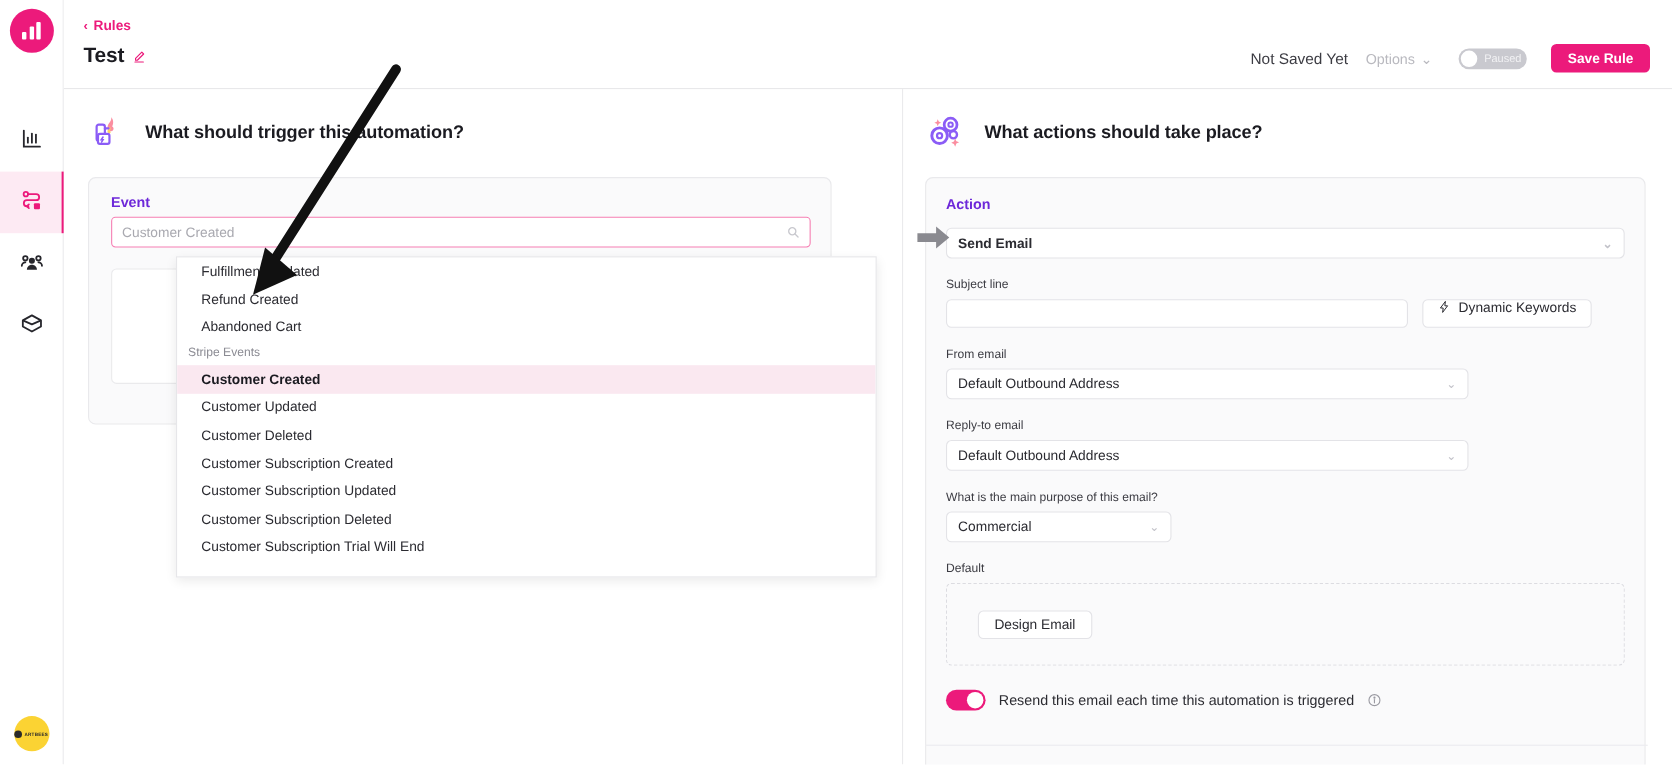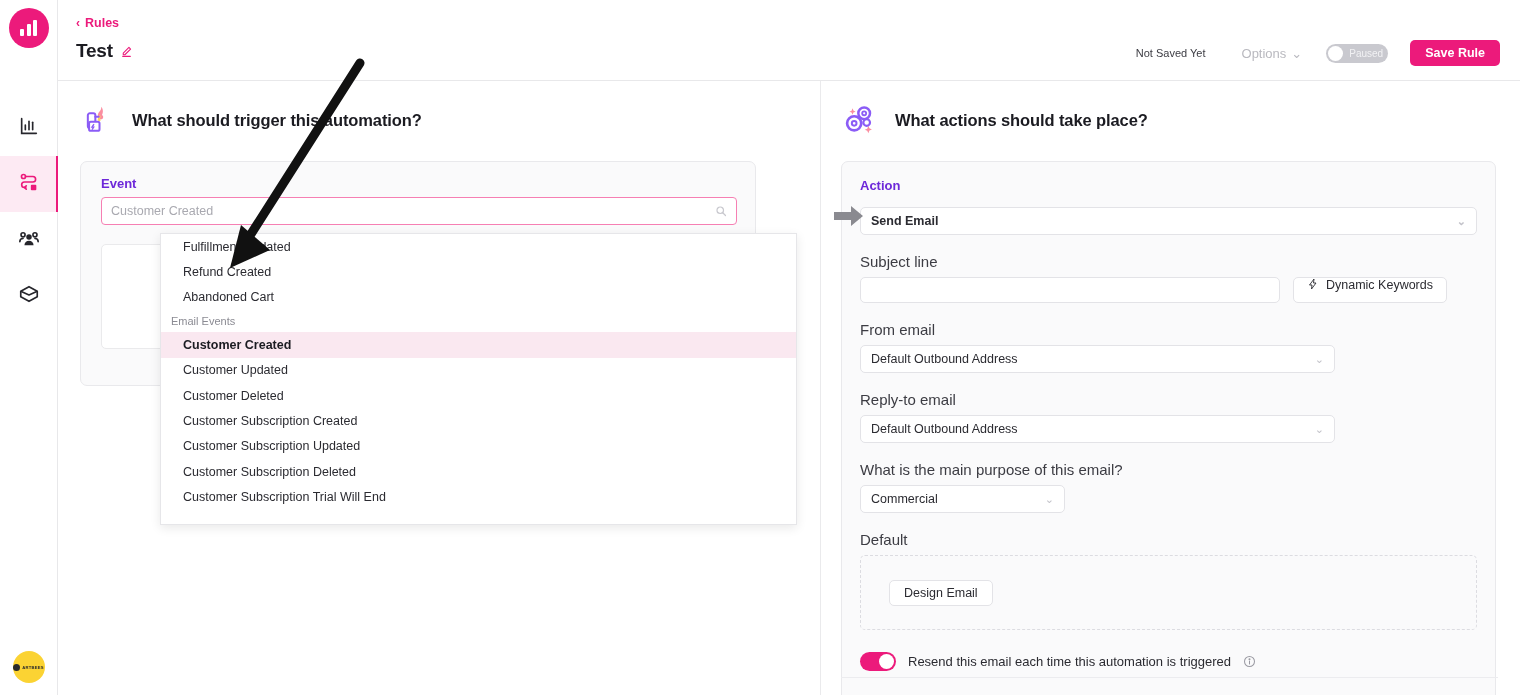--- a/index.html
+++ b/index.html
@@ -66,21 +66,21 @@
   }
   .crumb .chev { font-size: 12px; line-height: 1; }
   .title-row { position: absolute; left: 18px; top: 40px; display: flex; align-items: center; gap: 7px; }
   .page-title { font-size: 19px; font-weight: bold; color: #1b1b21; letter-spacing: -.2px; }
   .pencil { color: #ec1a7b; display: flex; align-items: center; cursor: pointer; }
 
   .top-right {
     position: absolute; right: 20px; top: 40px;
     display: flex; align-items: center; gap: 0;
   }
-  .saved-status { font-size: 11px; color: #3c3c43; margin-right: 36px; }
+  .saved-status { font-size: 14px; color: #3c3c43; margin-right: 16px; }
   .options-btn {
     font-size: 13px; color: #b9b9bf; display: flex; align-items: center; gap: 5px;
     margin-right: 24px; cursor: pointer;
   }
   .pill-toggle {
     width: 62px; height: 19px; border-radius: 10px; background: #c9c9cf;
     display: flex; align-items: center; padding: 2px; margin-right: 22px; cursor: pointer;
   }
   .pill-toggle .knob { width: 15px; height: 15px; border-radius: 50%; background:#fff; }
   .pill-toggle .plabel { font-size: 10px; color: #f2f2f4; margin-left: 6px; font-weight: 500; }
@@ -101,21 +101,21 @@
   .sec-icon { width: 42px; height: 42px; display:flex; align-items:center; justify-content:center; }
 
   .card {
     background: #fafafb; border: 1px solid #e9e9ec; border-radius: 7px;
     margin: 20px 0 0 22px;
   }
   .card-left { width: 676px; height: 225px; position: relative; }
   .card-right { width: 655px; min-height: 560px; margin-left: 20px; padding: 16px 18px 22px; }
 
   .card-label { font-size: 13px; font-weight: bold; color: #6d28d9; }
-  .field-label { font-size: 15px; color: #3c3c43; }
+  .field-label { font-size: 11px; color: #3c3c43; }
 
   
   .ev-label { position: absolute; left: 20px; top: 14px; }
   .ev-search {
     position: absolute; left: 20px; top: 35px;
     width: 636px; height: 28px;
     background: #fff; border: 1.6px solid #f67fb3; border-radius: 4px;
     display: flex; align-items: center; padding: 0 9px;
   }
   .ev-search input {
@@ -399,21 +399,21 @@
     <span class="connector">
       <svg width="34" height="26" viewBox="0 0 34 26">
         <path d="M2 9h17V3l12 10-12 10v-6H2z" fill="#8a8a90"></path>
       </svg>
     </span>
 
     <div class="dropdown" id="dropdown">
         <div class="dd-item">Fulfillment Updated</div>
         <div class="dd-item">Refund Created</div>
         <div class="dd-item">Abandoned Cart</div>
-        <div class="dd-group">Email Events</div>
+        <div class="dd-group">Stripe Events</div>
         <div class="dd-item selected">Customer Created</div>
         <div class="dd-item">Customer Updated</div>
         <div class="dd-item">Customer Deleted</div>
         <div class="dd-item">Customer Subscription Created</div>
         <div class="dd-item">Customer Subscription Updated</div>
         <div class="dd-item">Customer Subscription Deleted</div>
         <div class="dd-item">Customer Subscription Trial Will End</div>
       </div>
 
     <span class="annot">

